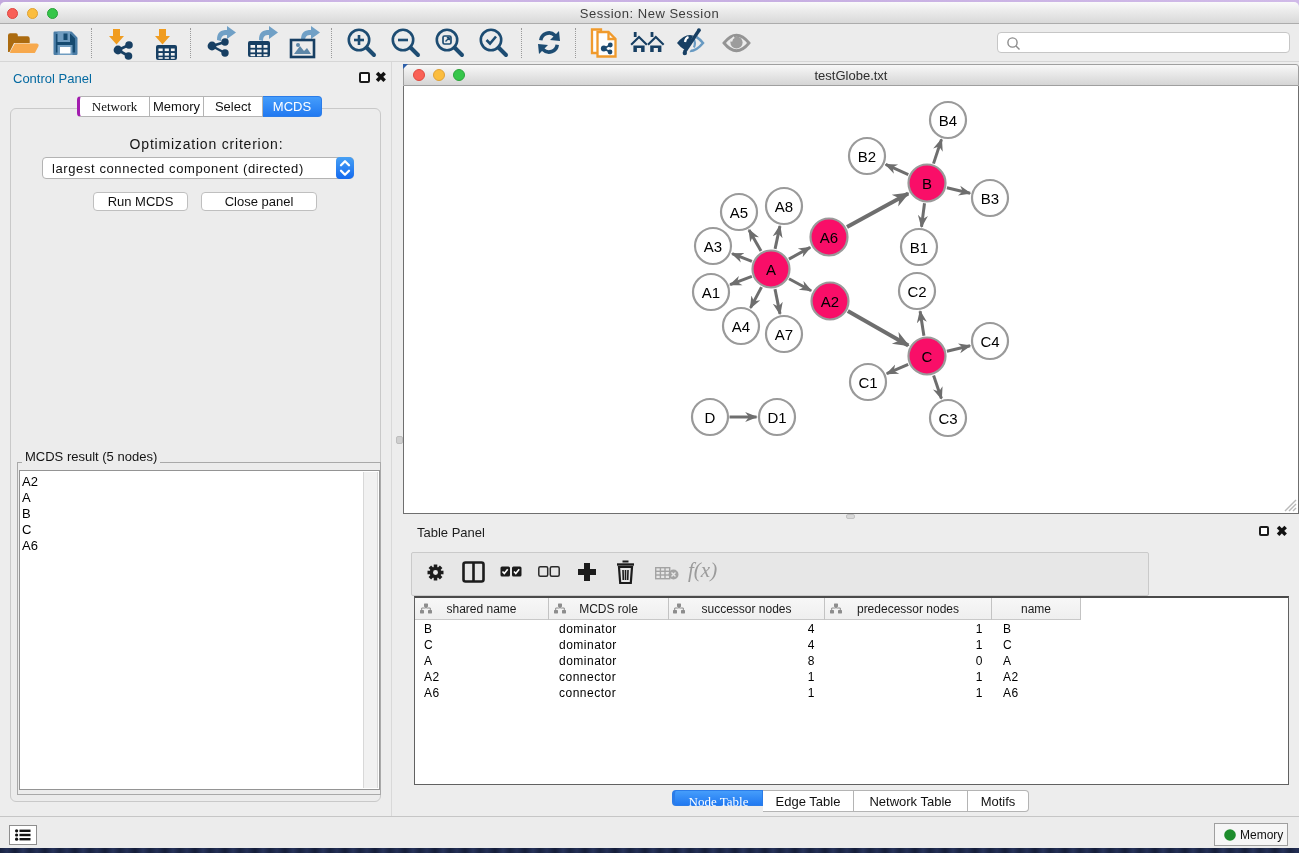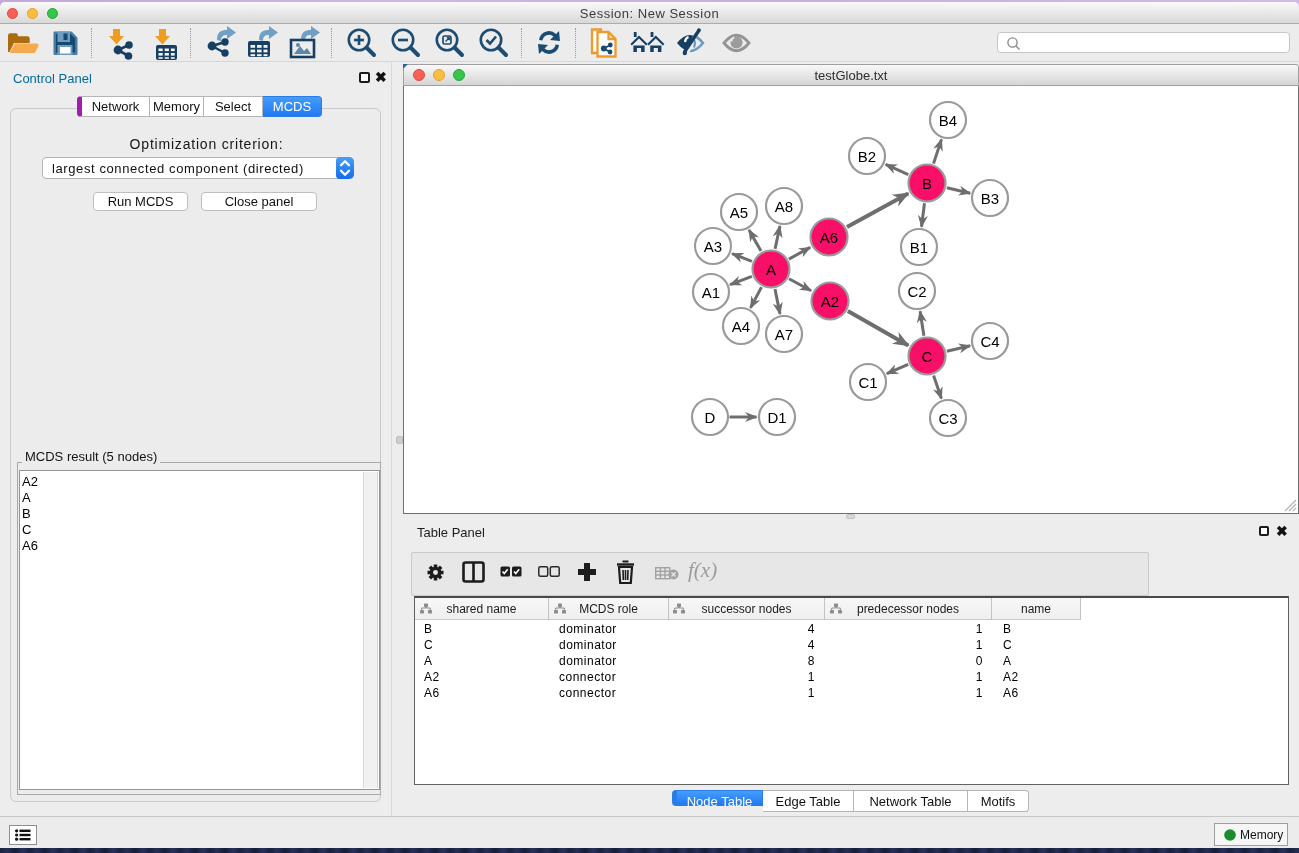--- a/index.html
+++ b/index.html
@@ -34,21 +34,21 @@
 
 #main { top:62px; left:0; width:1299px; height:754px; background:#ededed; }
 
 
 #cp-title { left:13px; top:9px; font-size:13px; color:#0369a1; }
 .dkmax { position:absolute; width:11px; height:11px; border:2px solid #1b1b1b; border-radius:2px; background:#fff; }
 .dkx { position:absolute; font-size:14px; font-weight:bold; color:#111; }
 .tabs { position:absolute; display:flex; height:21px; z-index:5; }
 .tab { height:21px; background:#fff; border:1px solid #b4b4b4; border-left:none;
   font-size:13px; color:#111; text-align:center; line-height:20px; }
-.tab.first { border-left:5px solid #a21caf; border-radius:4px 0 0 4px; }
+.tab.first { border-left:3px solid #a21caf; border-radius:4px 0 0 4px;font-family:Liberation Serif, serif; }
 .tab.last  { border-radius:0 4px 4px 0; }
 .tab.sel { background:linear-gradient(#459dfb,#2179f1); color:#fff; border-color:#2b7ce8; }
 #cp-panel { left:10px; top:46px; width:371px; height:694px;
   background:#ececec; border:1px solid #c9c9c9; border-radius:6px; }
 #optlabel { width:371px; left:21px; top:74px; text-align:center; font-size:14px; letter-spacing:0.8px; color:#161616; }
 #dropdown { left:42px; top:95px; width:312px; height:22px; background:#fff;
   border:1px solid #b3b3b3; border-radius:4px; }
 #dropdown .dtext { position:absolute; left:9px; top:3px; font-size:13px; letter-spacing:0.6px; color:#111; }
 #dstep { position:absolute; right:-1px; top:-1px; width:18px; height:22px;
   border-radius:4px 5px 5px 4px;

